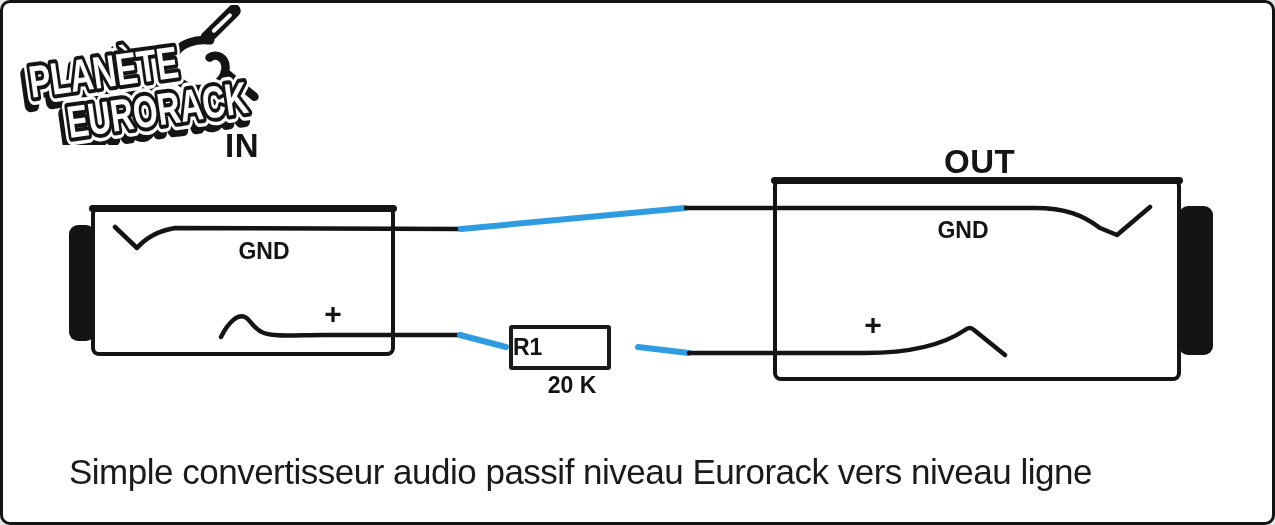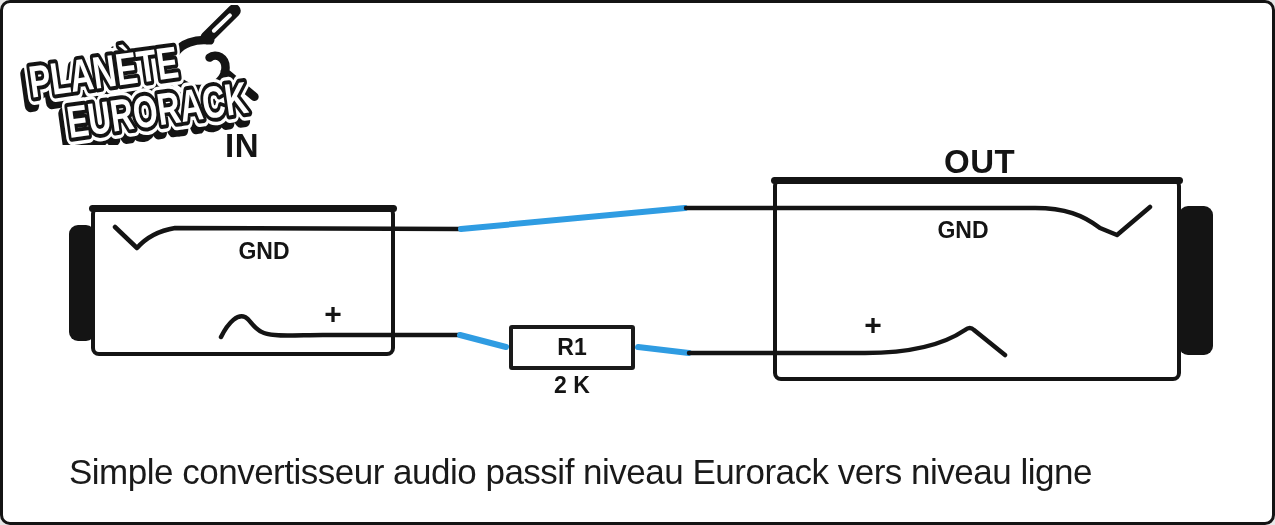--- a/index.html
+++ b/index.html
@@ -52,26 +52,26 @@
     position: absolute;
     background: #141414;
     border-radius: 9px;
   }
   #in-sleeve  { left: 66px;   top: 222px; width: 26px; height: 116px; }
   #out-sleeve { left: 1176px; top: 203px; width: 34px; height: 149px; }
 
   
   #resistor-box {
     position: absolute;
-    left: 506px; top: 322px; width: 126px; height: 45px;
+    left: 506px; top: 322px; width: 102px; height: 45px;
     background: #ffffff;
     border: 4px solid #1a1a1a;
     border-radius: 3px;
     z-index: 4;
-    display: flex; align-items: center; justify-content: center;
+    display: flex; align-items: center; justify-content: flex-start;
   }
   #resistor-value { left: 506px; top: 371px; width: 126px; z-index: 4; }
 
   
   #wiring-layer {
     position: absolute; inset: 0;
     z-index: 3;
     pointer-events: none;
   }
 
@@ -149,21 +149,21 @@
       <path d="M218,334 C226,318 235,311 242,314 C248,317 250,326 261,330 C272,334 295,332 320,332 L457,332" stroke="#141414" stroke-width="4.5"></path>
       <path d="M457,332 L503,344" stroke="#2f9ce2" stroke-width="6"></path>
       <path d="M635,344 L686,350" stroke="#2f9ce2" stroke-width="6"></path>
       <path d="M686,350 L862,350 C902,350 937,344 962,327 Q967,323 971,327 L1002,352" stroke="#141414" stroke-width="4.5"></path>
     </g>
   </svg>
 
   <div id="resistor-box">
     <span class="lbl lbl-res">R1</span>
   </div>
-  <div id="resistor-value" class="abs lbl lbl-res">2 K</div>
+  <div id="resistor-value" class="abs lbl lbl-res">20 K</div>
 
   <div id="gnd-in" class="abs lbl lbl-gnd" style="z-index:4">GND</div>
   <div id="gnd-out" class="abs lbl lbl-gnd" style="z-index:4">GND</div>
   <div id="plus-in" class="abs lbl lbl-plus" style="z-index:4">+</div>
   <div id="plus-out" class="abs lbl lbl-plus" style="z-index:4">+</div>
 
   <div id="caption" class="abs">Simple convertisseur audio passif niveau Eurorack vers niveau ligne</div>
 
 </div>
 

